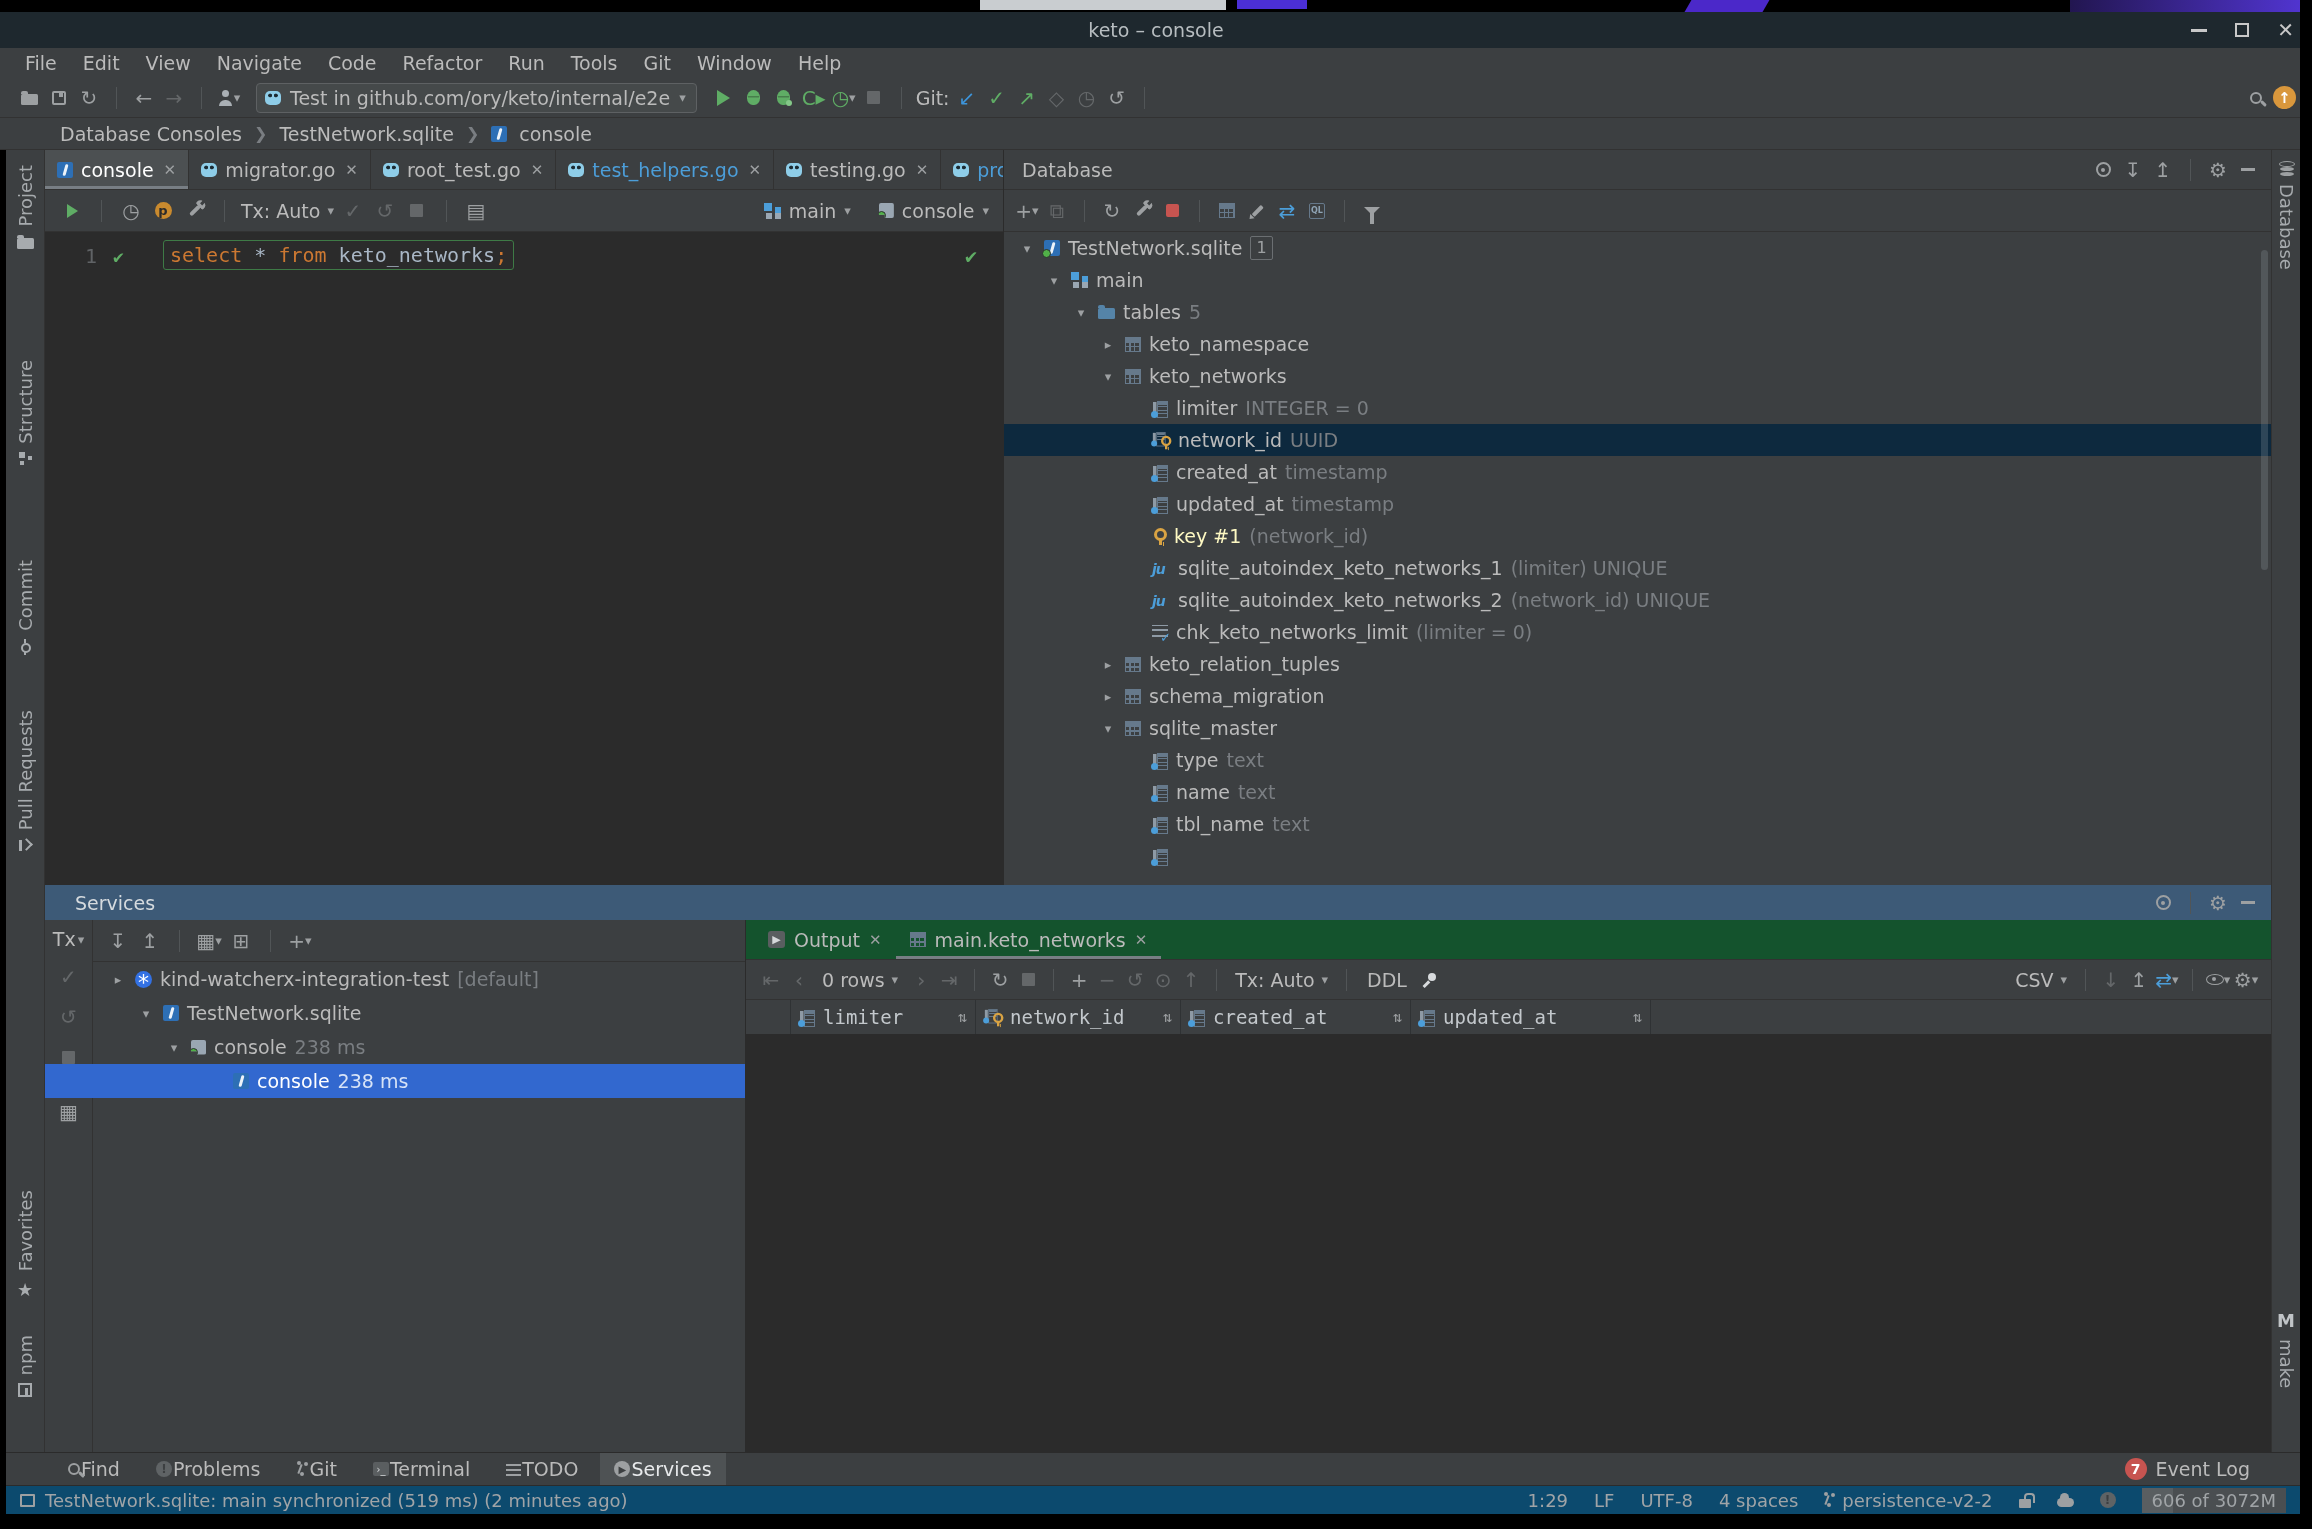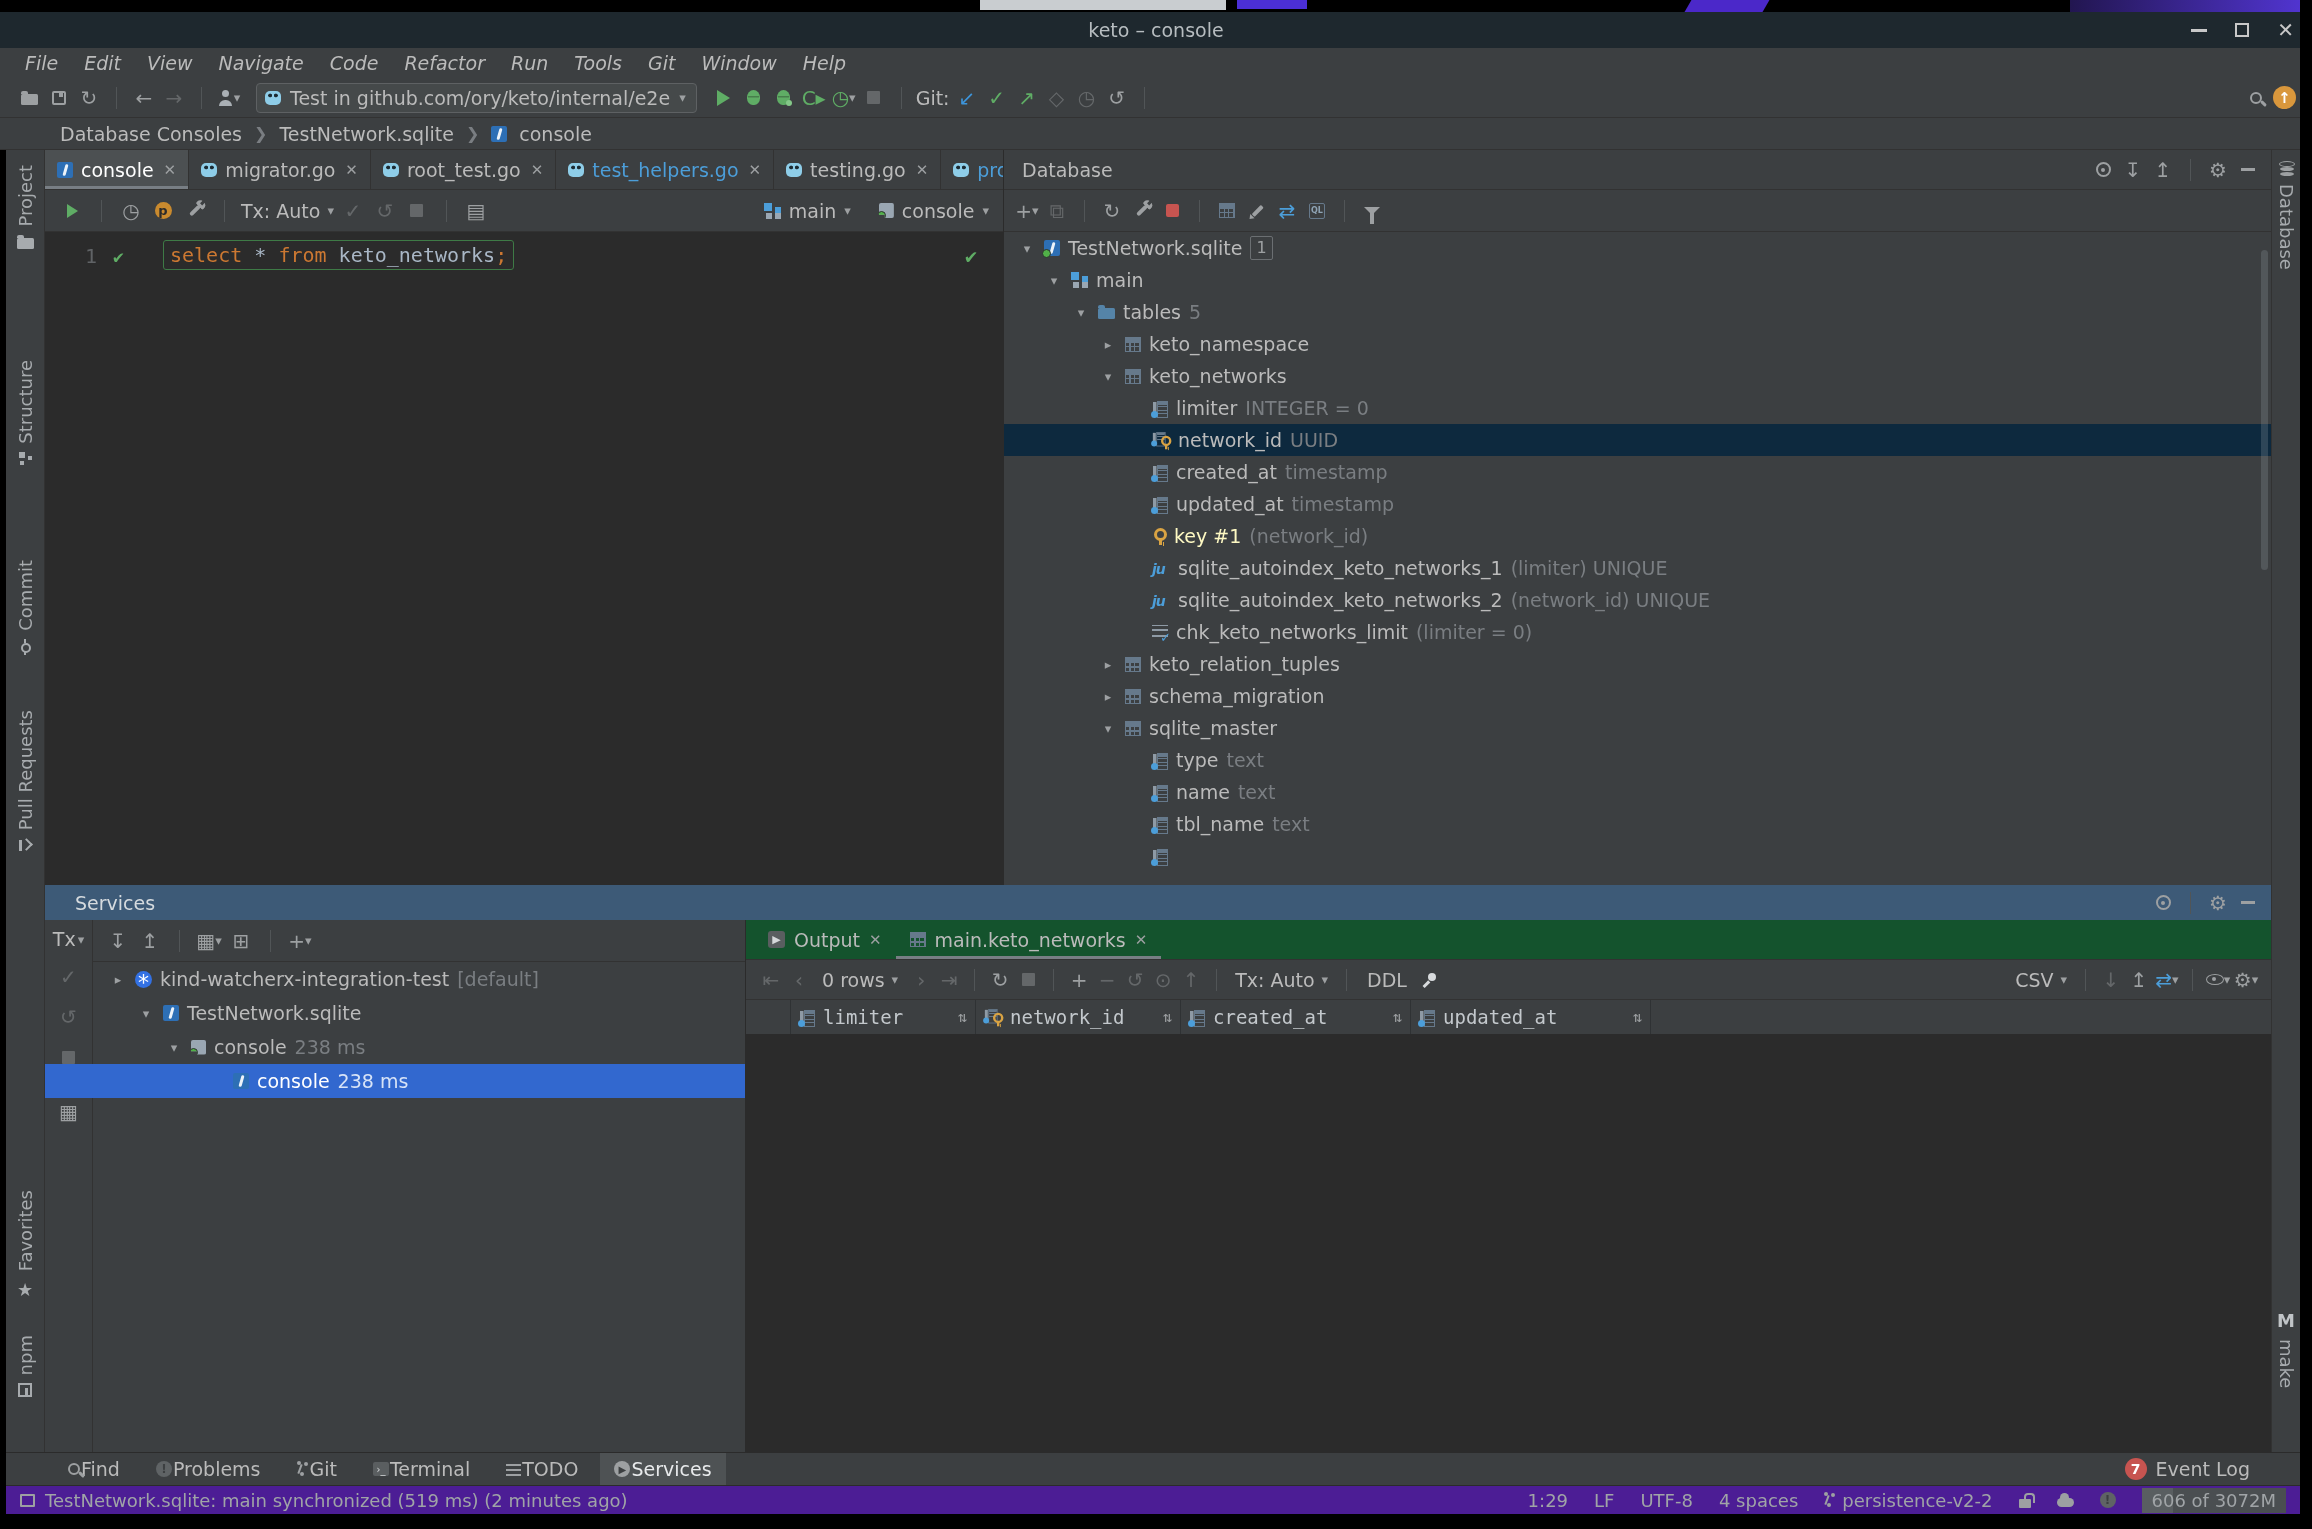--- a/index.html
+++ b/index.html
@@ -25,21 +25,21 @@
   .art-purple3 { left:2070px; top:0; width:242px; height:12px; background:linear-gradient(90deg,#221650,#5336d6); }
 
   
   .titlebar { left:0; top:12px; width:2312px; height:36px; background:#1e282e; display:flex; align-items:center; justify-content:center; color:#b7bdc0; font-size:19px; }
   .win-controls { position:absolute; right:18px; top:0; height:36px; display:flex; align-items:center; gap:28px; color:#c8c8c8; font-size:18px; }
   .wc-min { width:16px; height:3px; background:#c8c8c8; }
   .wc-max { width:14px; height:14px; border:2.5px solid #c8c8c8; }
   .wc-close { font-size:20px; line-height:1; }
 
   
-  .menubar { left:0; top:48px; width:2312px; height:30px; background:#3c3f41; display:flex; align-items:center; padding-left:12px;font-style:italic; }
+  .menubar { left:0; top:48px; width:2312px; height:30px; background:#3c3f41; display:flex; align-items:center; padding-left:12px; }
   .menu-item { padding:0 13px; cursor:default; }
 
   
   .toolbar { left:0; top:78px; width:2312px; height:40px; background:#3c3f41; border-bottom:1px solid #323232; display:flex; align-items:center; padding:0 16px; gap:4px; }
   .runcfg { display:flex; align-items:center; gap:9px; height:30px; border:1px solid #5e6163; border-radius:4px; padding:0 10px 0 8px; margin:0 10px; background:#45494a; }
   .chev { font-size:13px; color:#9da0a2; }
   .orange-badge { width:23px; height:23px; border-radius:50%; background:#d9973c; color:#fff; font-size:15px; display:flex; align-items:center; justify-content:center; font-weight:bold; }
 
   
   .folder-gray, .folder-blue { width:17px; height:11px; border-radius:1.5px; position:relative; margin-top:3px; }
@@ -203,21 +203,21 @@
   .gcell .sort { margin-left:auto; color:#9da0a2; font-size:15px; }
   .ggutter { width:45px; border-right:1px solid #2f3234; }
   .grid-body { height:417px; background:#2b2b2b; }
 
   
   .bottom-bar { left:6px; top:1452px; width:2294px; height:33px; background:#3c3f41; border-top:1px solid #2b2b2b; display:flex; align-items:center; padding-left:48px; gap:8px; }
   .bb-item { display:flex; align-items:center; gap:1px; padding:8px 14px; height:33px; }
   .bb-item.active { background:#4e5254; color:#e8eaec; }
   .event-log { margin-left:auto; display:flex; align-items:center; gap:9px; padding-right:50px; }
   .el-badge { width:22px; height:22px; border-radius:50%; background:#c75450; color:#fff; font-size:14px; font-weight:bold; display:flex; align-items:center; justify-content:center; }
-  .statusbar { left:6px; top:1485px; width:2294px; height:29px; background:#4c1d95; border-top:1px solid #2b2b2b; display:flex; align-items:center; padding:0 14px; gap:10px; color:#a0a4a7; font-size:18px; }
+  .statusbar { left:6px; top:1485px; width:2294px; height:29px; background:#0c4a6e; border-top:1px solid #2b2b2b; display:flex; align-items:center; padding:0 14px; gap:10px; color:#a0a4a7; font-size:18px; }
   .sb-right { margin-left:auto; display:flex; align-items:center; gap:26px; }
   .mem-chip { background:#4a4e51; padding:2px 10px; position:relative; }
   .mem-chip .fill { position:absolute; left:0; top:0; height:100%; width:22%; background:#595e61; }
   .mem-chip span { position:relative; }
 </style>
 </head>
 <body>
 
 <div id="app">
 

